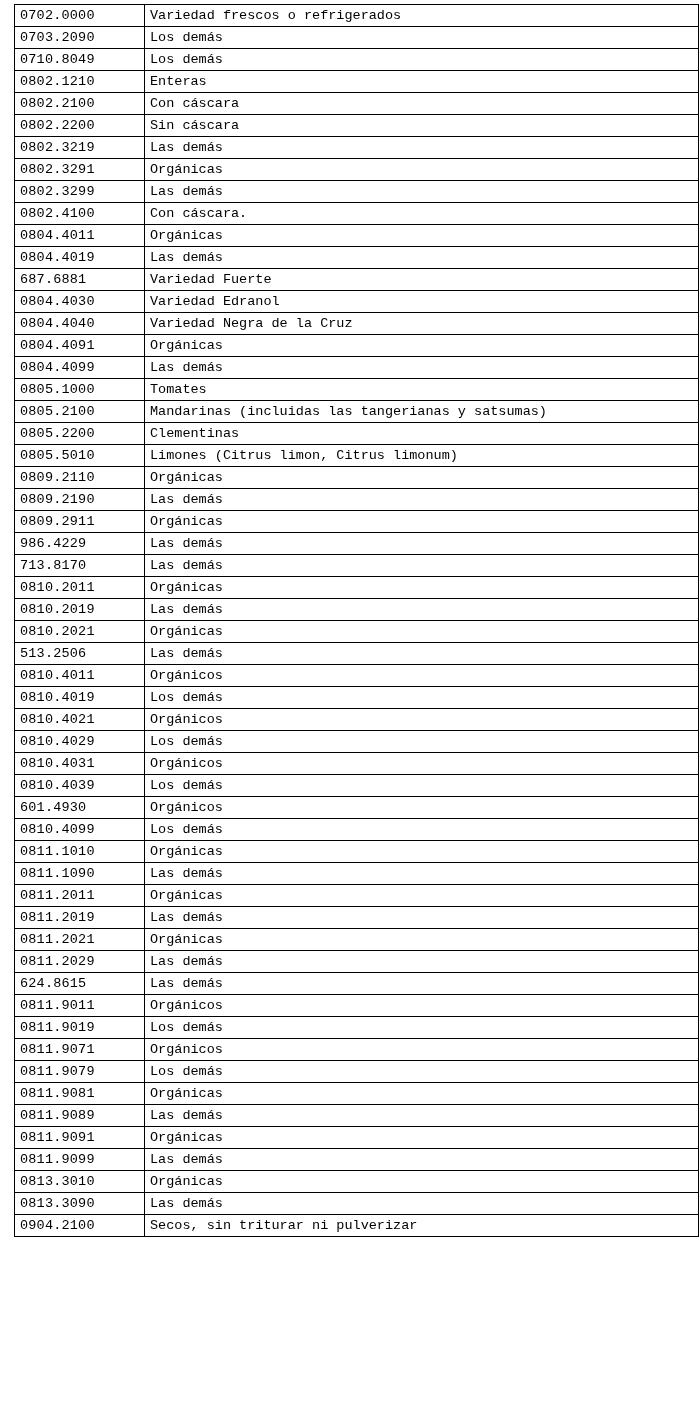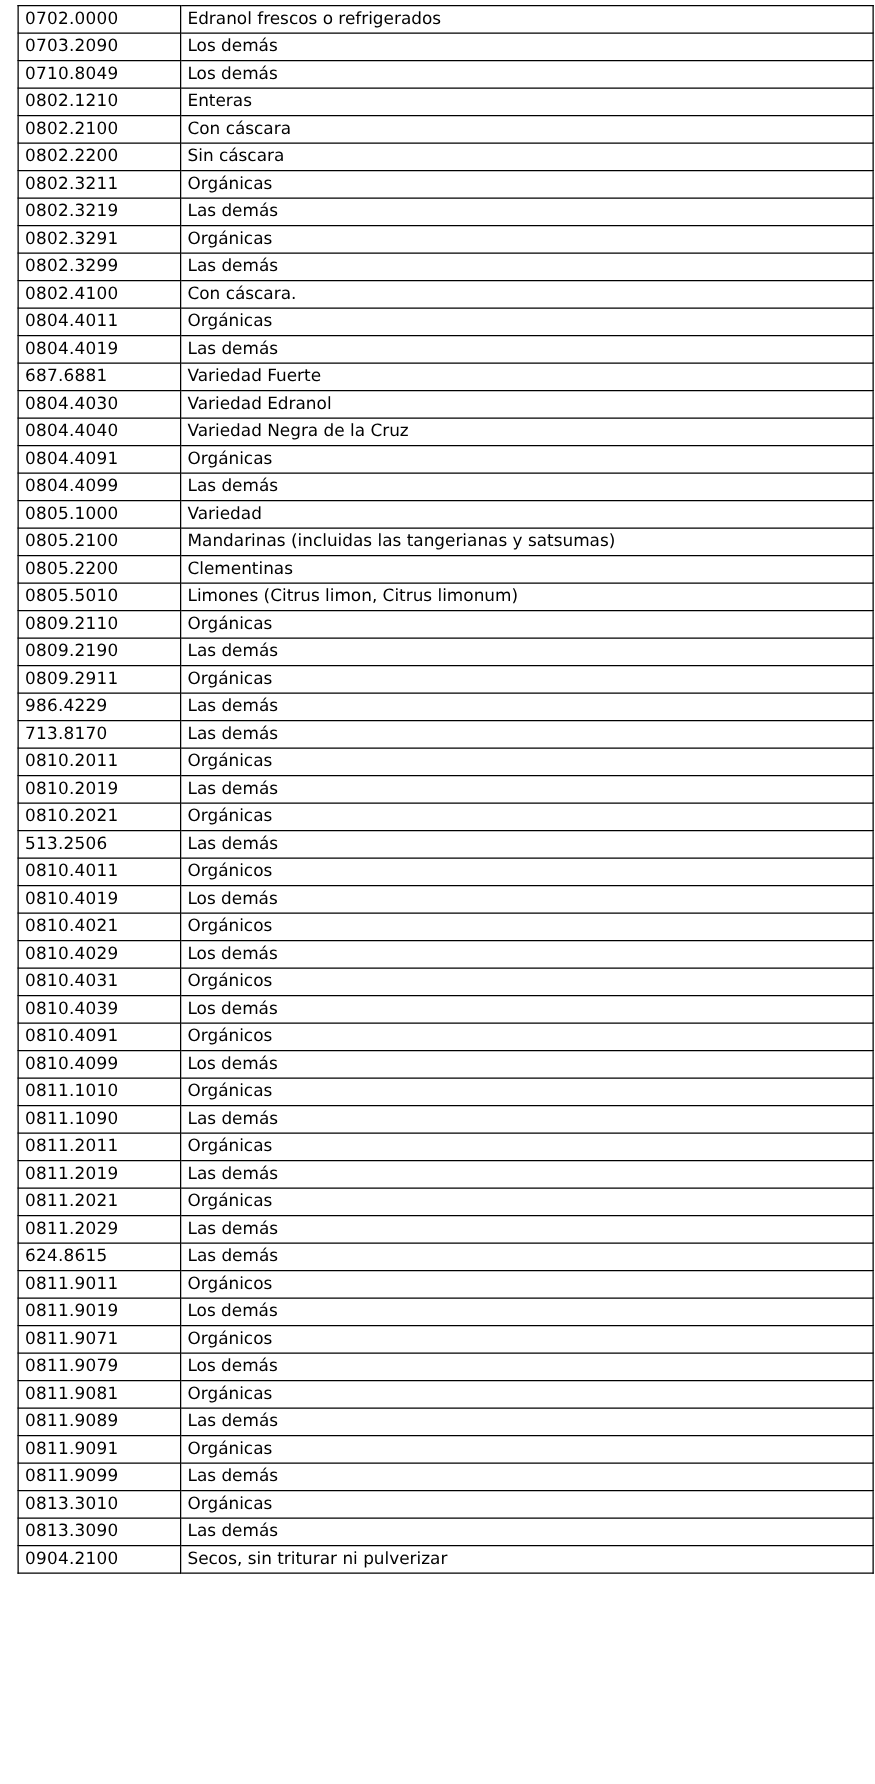--- a/index.html
+++ b/index.html
@@ -10,20 +10,21 @@
   body {
     width: 700px;
     font-family: "DejaVu Sans", sans-serif;
     color: #000000;
   }
   .page {
     width: 700px;
     box-sizing: border-box;
     padding: 4px 20px 8px 14px;
     background: #ffffff;
+    font-family: Liberation Mono, monospace;
   }
   table.tariff {
     border-collapse: collapse;
     width: 672px;
     table-layout: fixed;
   }
   table.tariff td {
     border: 1px solid #000000;
     height: 21px;
     padding: 0 0 0 5px;
@@ -42,21 +43,21 @@
   }
 </style>
 </head>
 <body>
 
 <div class="page">
   <table class="tariff">
     <tbody>
         <tr>
           <td class="code">0702.0000</td>
-          <td class="desc">Edranol frescos o refrigerados</td>
+          <td class="desc">Variedad frescos o refrigerados</td>
         </tr>
         <tr>
           <td class="code">0703.2090</td>
           <td class="desc">Los demás</td>
         </tr>
         <tr>
           <td class="code">0710.8049</td>
           <td class="desc">Los demás</td>
         </tr>
         <tr>
@@ -65,24 +66,20 @@
         </tr>
         <tr>
           <td class="code">0802.2100</td>
           <td class="desc">Con cáscara</td>
         </tr>
         <tr>
           <td class="code">0802.2200</td>
           <td class="desc">Sin cáscara</td>
         </tr>
         <tr>
-          <td class="code">0802.3211</td>
-          <td class="desc">Orgánicas</td>
-        </tr>
-        <tr>
           <td class="code">0802.3219</td>
           <td class="desc">Las demás</td>
         </tr>
         <tr>
           <td class="code">0802.3291</td>
           <td class="desc">Orgánicas</td>
         </tr>
         <tr>
           <td class="code">0802.3299</td>
           <td class="desc">Las demás</td>
@@ -114,21 +111,21 @@
         <tr>
           <td class="code">0804.4091</td>
           <td class="desc">Orgánicas</td>
         </tr>
         <tr>
           <td class="code">0804.4099</td>
           <td class="desc">Las demás</td>
         </tr>
         <tr>
           <td class="code">0805.1000</td>
-          <td class="desc">Variedad</td>
+          <td class="desc">Tomates</td>
         </tr>
         <tr>
           <td class="code">0805.2100</td>
           <td class="desc">Mandarinas (incluidas las tangerianas y satsumas)</td>
         </tr>
         <tr>
           <td class="code">0805.2200</td>
           <td class="desc">Clementinas</td>
         </tr>
         <tr>
@@ -189,21 +186,21 @@
         </tr>
         <tr>
           <td class="code">0810.4031</td>
           <td class="desc">Orgánicos</td>
         </tr>
         <tr>
           <td class="code">0810.4039</td>
           <td class="desc">Los demás</td>
         </tr>
         <tr>
-          <td class="code">0810.4091</td>
+          <td class="code">601.4930</td>
           <td class="desc">Orgánicos</td>
         </tr>
         <tr>
           <td class="code">0810.4099</td>
           <td class="desc">Los demás</td>
         </tr>
         <tr>
           <td class="code">0811.1010</td>
           <td class="desc">Orgánicas</td>
         </tr>

